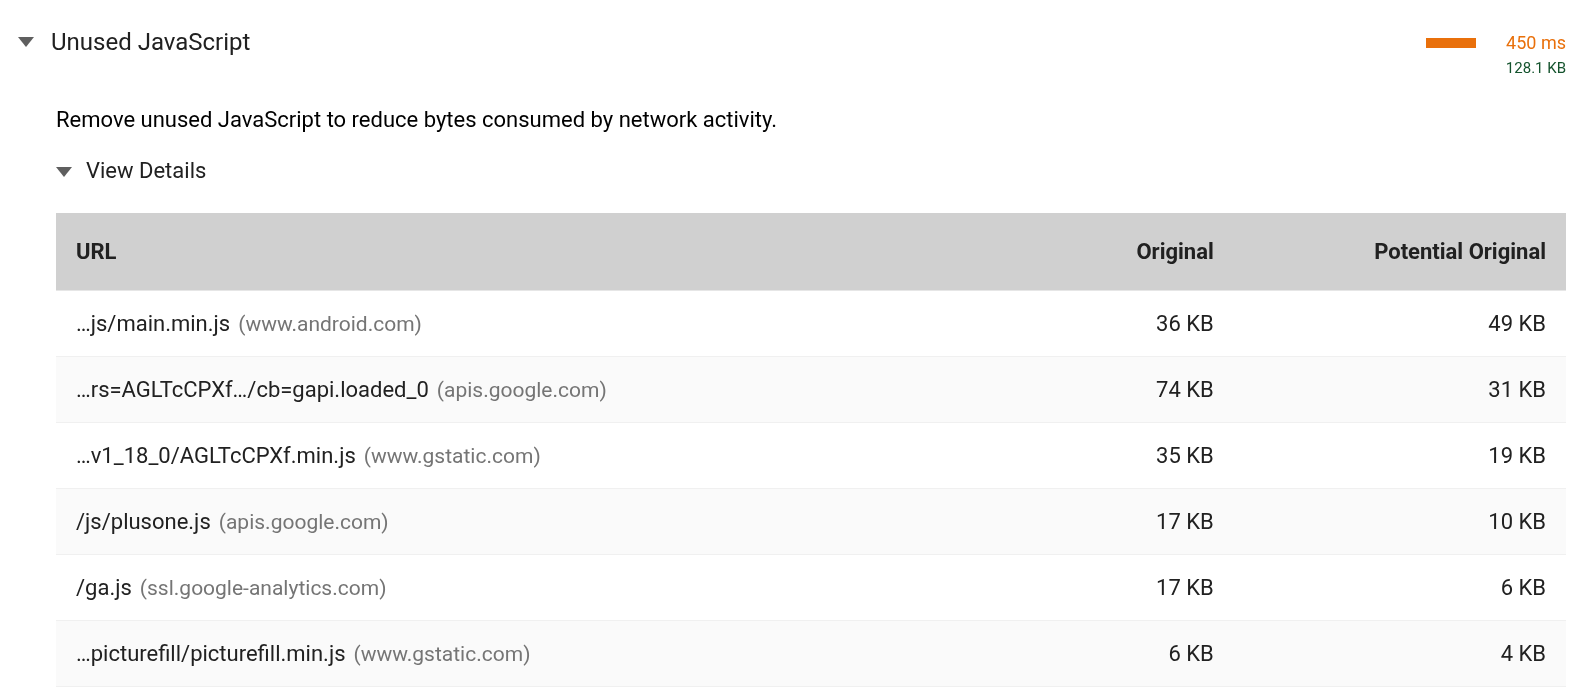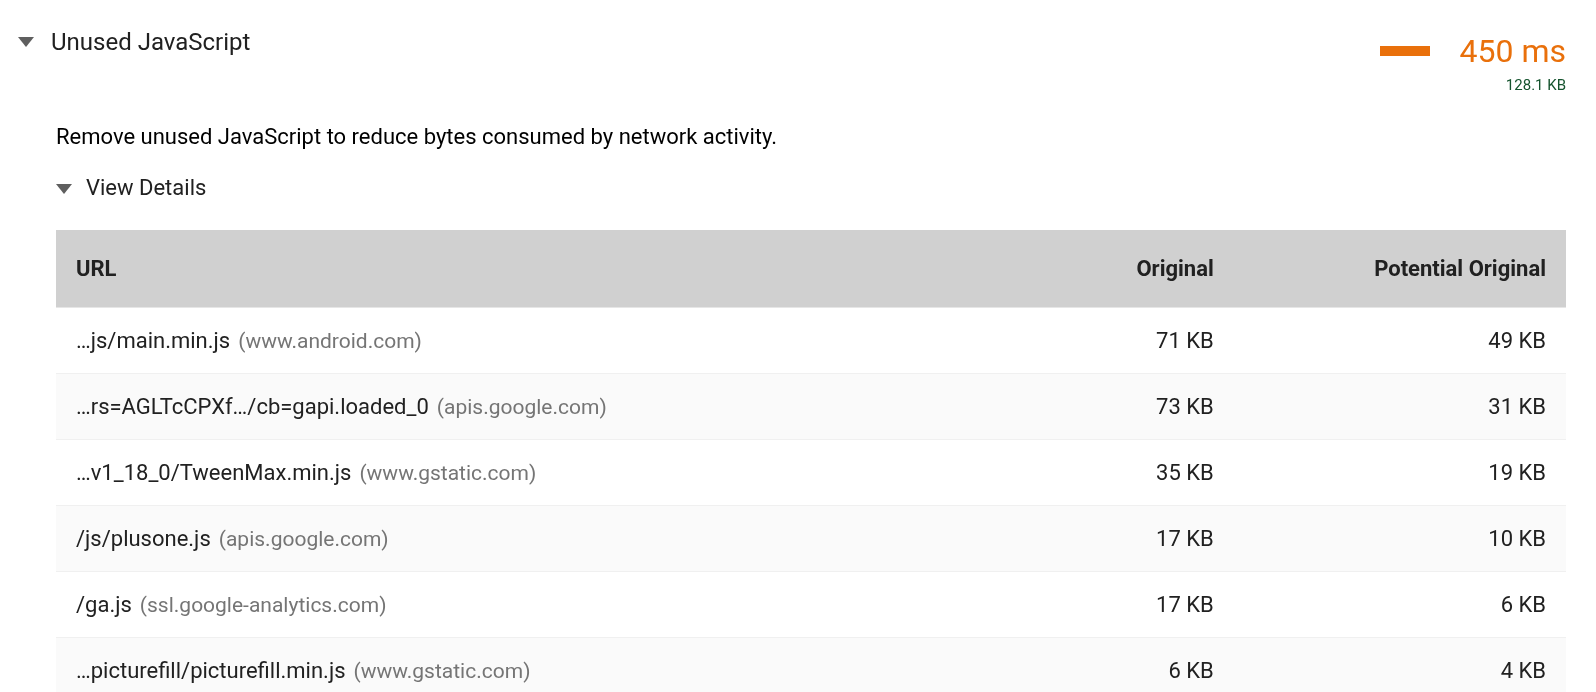--- a/index.html
+++ b/index.html
@@ -44,21 +44,21 @@
       align-items: center;
       gap: 30px;
     }
     .orange-bar {
       width: 50px;
       height: 10px;
       background: #e9700b;
     }
     .metric-time {
       color: #e9700b;
-      font-size: 32px;
+      font-size: 18px;
       font-weight: 400;
     }
     .metric-kb {
       color: #14532d;
       font-size: 15px;
       font-weight: 400;
     }
     .audit-body {
       padding-left: 38px;
     }
@@ -161,30 +161,30 @@
     <thead>
       <tr>
         <th>URL</th>
         <th>Original</th>
         <th>Potential Original</th>
       </tr>
     </thead>
     <tbody id="table-body">
         <tr>
           <td><span class="url-path">…js/main.min.js</span><span class="url-host">(www.android.com)</span></td>
-          <td>71 KB</td>
+          <td>36 KB</td>
           <td>49 KB</td>
         </tr>
         <tr>
           <td><span class="url-path">…rs=AGLTcCPXf…/cb=gapi.loaded_0</span><span class="url-host">(apis.google.com)</span></td>
-          <td>73 KB</td>
+          <td>74 KB</td>
           <td>31 KB</td>
         </tr>
         <tr>
-          <td><span class="url-path">…v1_18_0/TweenMax.min.js</span><span class="url-host">(www.gstatic.com)</span></td>
+          <td><span class="url-path">…v1_18_0/AGLTcCPXf.min.js</span><span class="url-host">(www.gstatic.com)</span></td>
           <td>35 KB</td>
           <td>19 KB</td>
         </tr>
         <tr>
           <td><span class="url-path">/js/plusone.js</span><span class="url-host">(apis.google.com)</span></td>
           <td>17 KB</td>
           <td>10 KB</td>
         </tr>
         <tr>
           <td><span class="url-path">/ga.js</span><span class="url-host">(ssl.google-analytics.com)</span></td>

